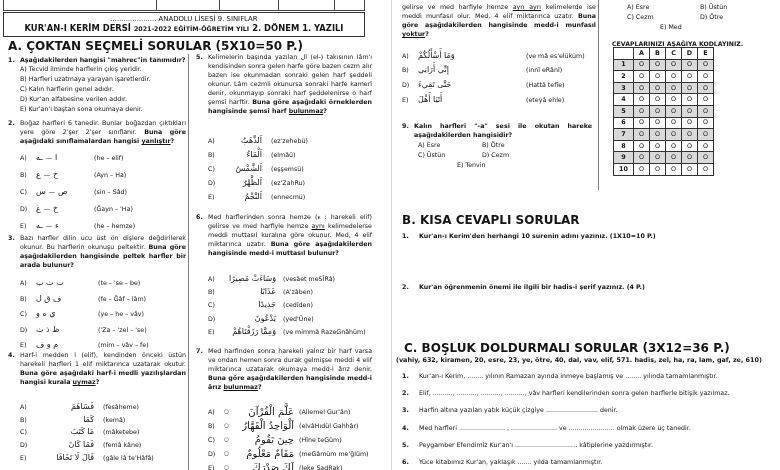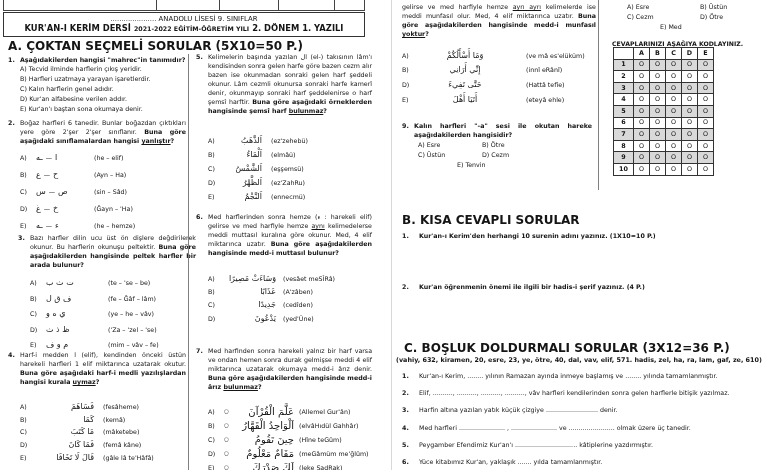--- a/index.html
+++ b/index.html
@@ -44,21 +44,21 @@
   .q4o .arbox{width:58px;text-align:right;margin-right:9px}
   .q5o .opt{height:13.8px}
   .q5o .arbox{width:38px;text-align:right;margin-right:9px}
   .q6o .opt{height:13.2px}
   .q6o .arbox{width:52px;text-align:right;margin-right:7px}
   .q7o .opt{height:14px}
   .q7o .ar{font-size:10px}
   .q7o .arwrap{width:70px;display:flex;align-items:center;justify-content:space-between;flex:none;margin-right:5px}
   .circ{font-size:5.5px}
   .q8o .opt{height:14.6px}
-  .q8o .arbox{width:94px;text-align:center;margin-right:14px}
+  .q8o .arbox{width:94px;text-align:left;margin-right:14px}
   
   .twocol{display:grid;grid-template-columns:64px 1fr;padding-left:16px;row-gap:1px}
   .erow{padding-left:55px;margin-top:1px}
   .tencol{display:grid;grid-template-columns:19px 73px 1fr;row-gap:1px}
   .tene{padding-left:52px;margin-top:1px}
   
   .vline{position:absolute;width:1px;background:#808080}
   .pageline{position:absolute;width:1px;background:#d8d8d8}
   
   .gridtitle{position:absolute;font-weight:bold;font-size:6.2px;white-space:nowrap}
@@ -159,21 +159,21 @@
         <span class="pair">
           <span class="ar">ـه</span>
           <span class="pd">—</span>
           <span class="ar">ء</span>
         </span>
         <span class="otr">(he – hemze)</span>
       </div>
   </div>
 </div>
 
-<div class="qblock" style="left:18px;top:233px;width:178px">
+<div class="qblock" style="left:8px;top:233px;width:178px">
   <div class="q stem3">
     <span class="qn">3.</span>
     <div class="qt"><span>Bazı harfler dilin ucu üst ön dişlere değdirilerek okunur. Bu harflerin okunuşu peltektir. </span><b><span>Buna göre aşağıdakilerden hangisinde peltek harfler bir arada bulunur?</span><u></u><span></span></b></div>
   </div>
   <div class="opts q3o">
     <div class="opt">
         <span class="ot">A)</span>
         <span class="arbox"><span class="ar">ت ث ب</span></span>
         <span class="otr">(te – 'se – be)</span>
       </div>
@@ -288,20 +288,25 @@
       </div>
     <div class="opt">
         <span class="ot">C)</span>
         <span class="arbox"><span class="ar">جَدِيدًا</span></span>
         <span class="otr">(cedîden)</span>
       </div>
     <div class="opt">
         <span class="ot">D)</span>
         <span class="arbox"><span class="ar">يَدْعُونَ</span></span>
         <span class="otr">(yed'Ûne)</span>
+      </div>
+    <div class="opt">
+        <span class="ot">E)</span>
+        <span class="arbox"><span class="ar">وَمِمَّا رَزَقْنَاهُمْ</span></span>
+        <span class="otr">(ve mimmâ RazeGnâhüm)</span>
       </div>
   </div>
 </div>
 
 <div class="qblock" style="left:196px;top:346px;width:176px">
   <div class="q stem7">
     <span class="qn">7.</span>
     <div class="qt"><span>Med harfinden sonra harekeli yalnız bir harf varsa ve ondan hemen sonra durak gelmişse meddi 4 elif miktarınca uzatarak okumaya medd-i ârız denir. </span><b><span>Buna göre aşağıdakilerden hangisinde medd-i ârız </span><u>bulunmaz</u><span>?</span></b></div>
   </div>
   <div class="opts q7o">

